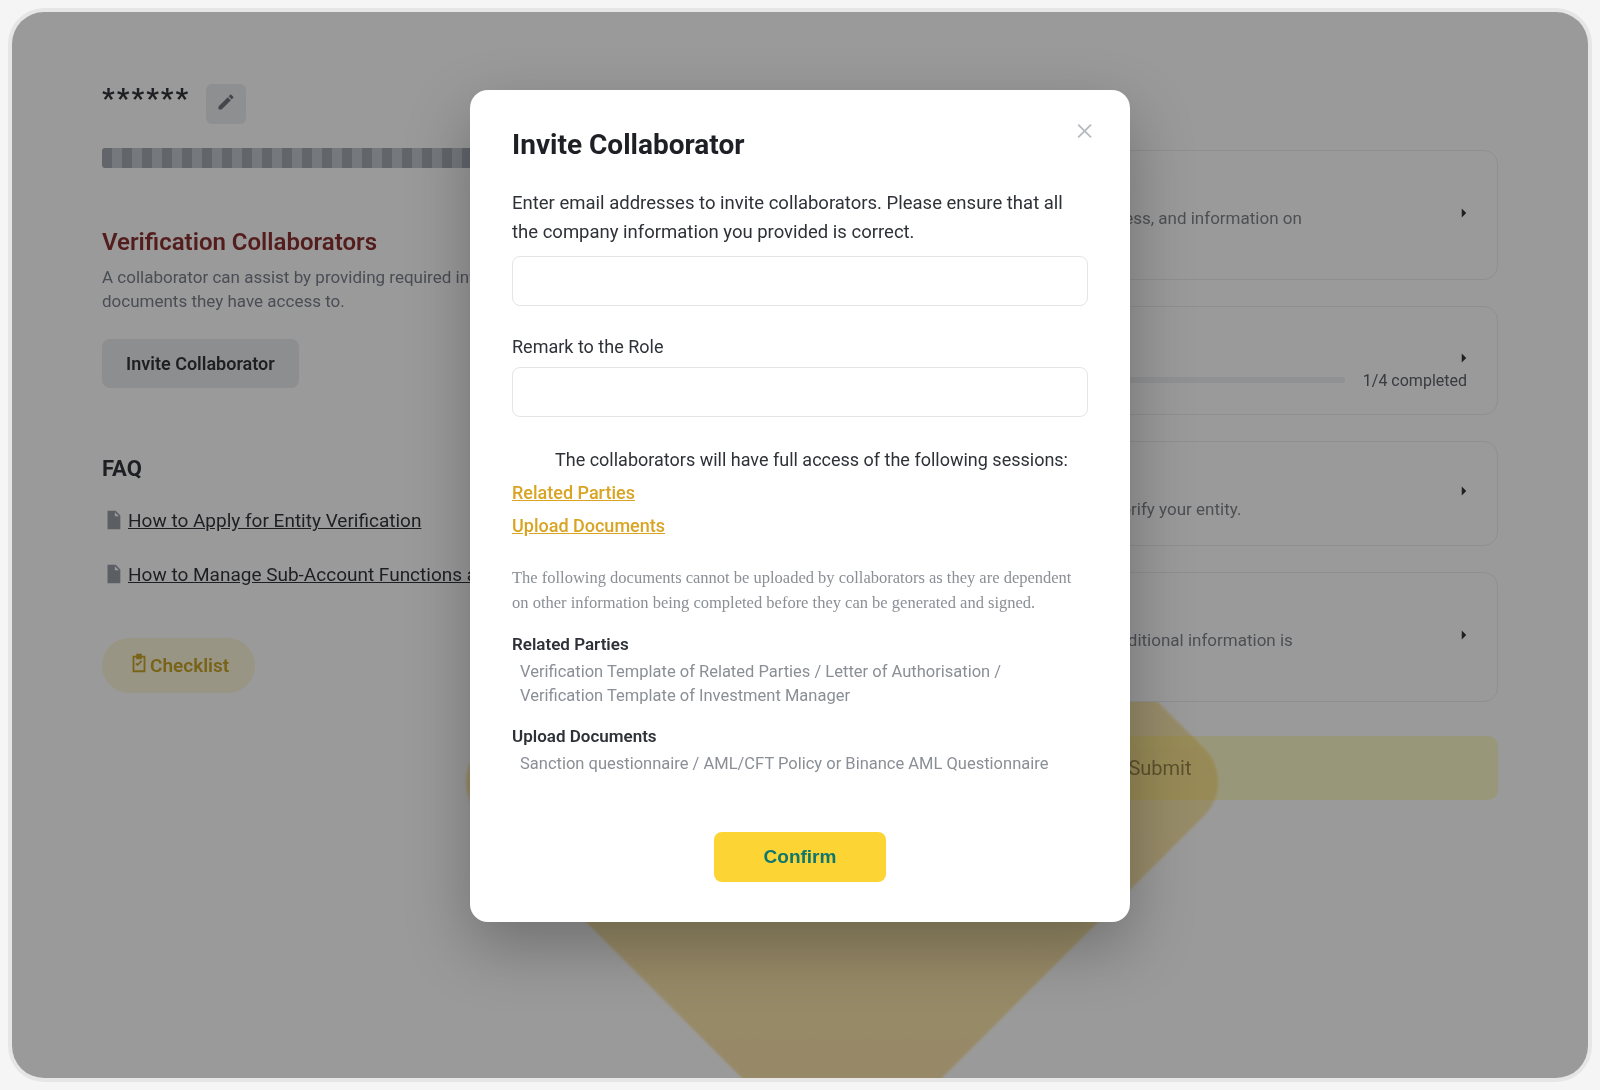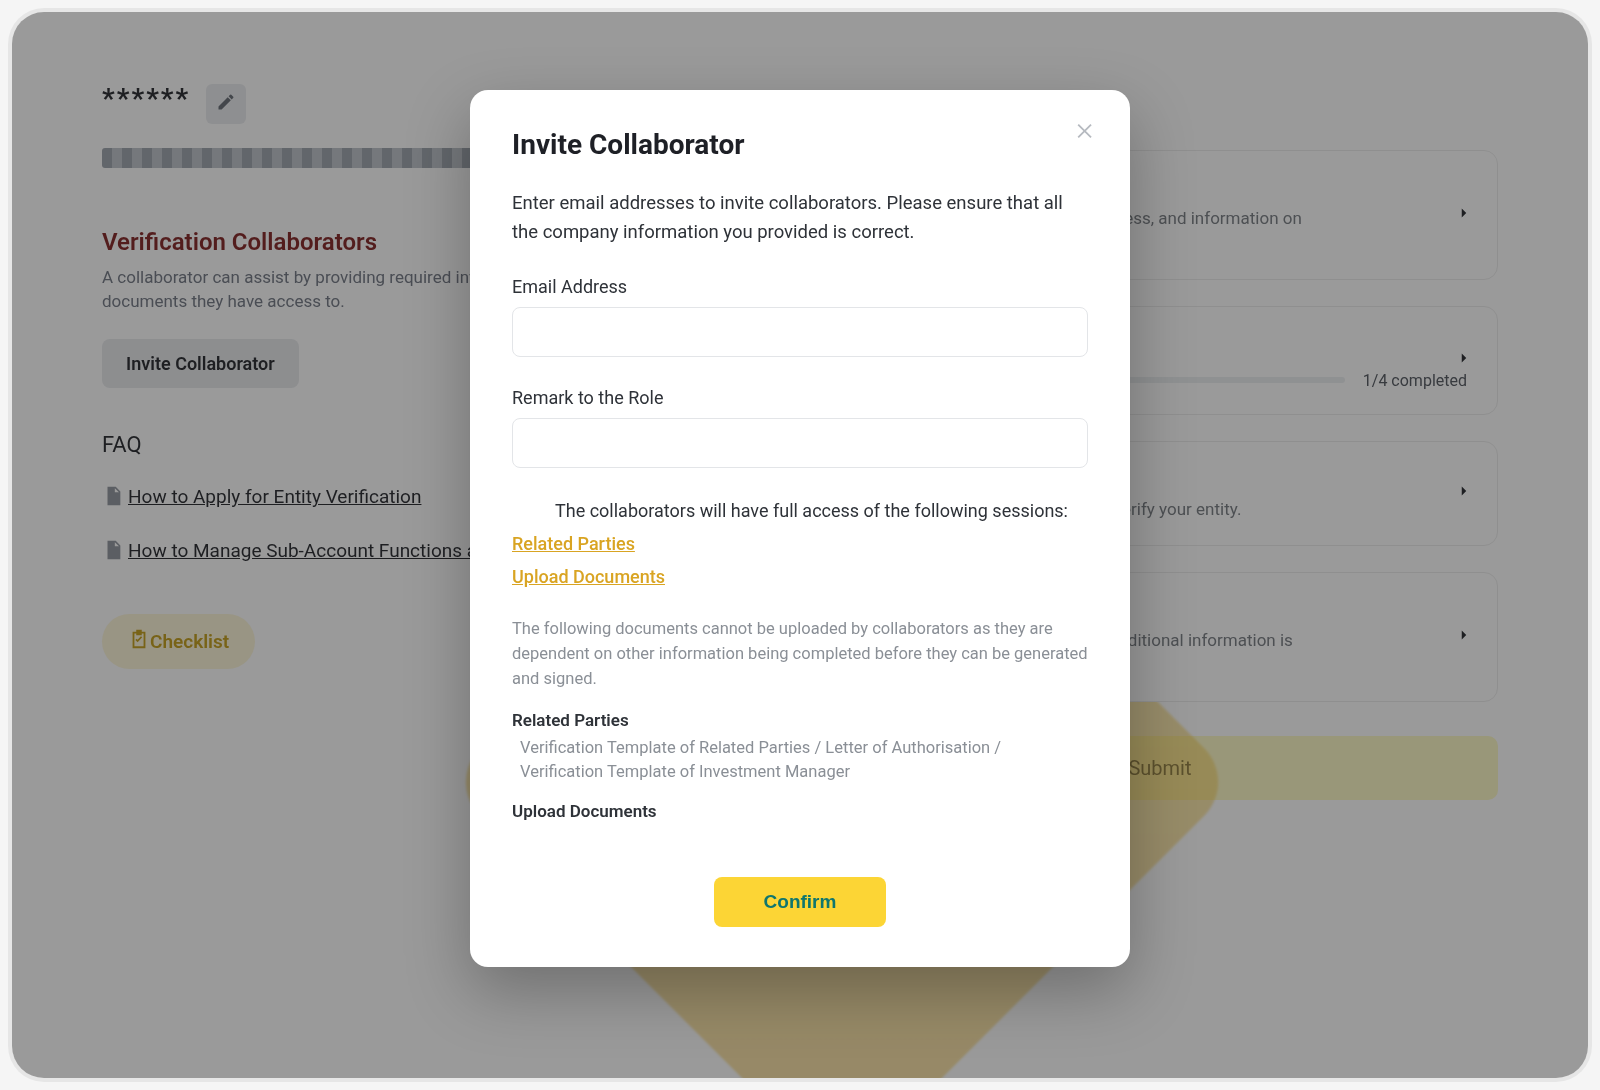--- a/index.html
+++ b/index.html
@@ -85,23 +85,23 @@
     align-items: center;
     padding: 14px 24px;
     background: #e7e9ec;
     border-radius: 8px;
     font-size: 18px;
     font-weight: 600;
     color: #1e2026;
   }
   .faq-title {
     font-size: 22px;
-    font-weight: 400;
-    color: #1e2026;
-    margin-top: 44px;
+    font-weight: 700;
+    color: #1e2026;
+    margin-top: 68px;
   }
   .faq-item {
     display: flex;
     align-items: flex-start;
     gap: 4px;
     margin-top: 26px;
   }
   .faq-item .doc-icon {
     width: 22px; height: 22px;
     flex: 0 0 22px;
@@ -280,20 +280,21 @@
     color: #d9a422;
     text-decoration: underline;
     margin-top: 12px;
     font-weight: 500;
   }
   .restrict-text {
     font-size: 16.5px;
     color: #8a8f96;
     line-height: 1.5;
     margin-top: 30px;
+    font-family: Liberation Serif, serif;
   }
   .restrict-heading {
     font-size: 17px;
     font-weight: 600;
     color: #2e3238;
     margin-top: 18px;
   }
   .restrict-line {
     font-size: 16.5px;
     color: #8a8f96;
@@ -415,32 +416,32 @@
     <div class="modal-title">Invite Collaborator</div>
     <div class="modal-close">
       <span>
         <svg viewBox="0 0 24 24">
             <path d="M18.3 5.71 12 12l6.3 6.29-1.41 1.42L10.59 13.4 4.29 19.71 2.88 18.3 9.17 12 2.88 5.71 4.29 4.29l6.3 6.3 6.3-6.3z" transform="translate(1 0)"></path>
           </svg>
       </span>
     </div>
     <div class="modal-intro">Enter email addresses to invite collaborators. Please ensure that all the company information you provided is correct.</div>
 
-    <div class="field-label">Email Address</div>
     <input class="text-input" type="text" style="">
 
     <div class="field-label">Remark to the Role</div>
     <input class="text-input" type="text" style="">
 
     <div class="access-intro">The collaborators will have full access of the following sessions:</div>
     <a class="access-link">Related Parties</a>
     <a class="access-link">Upload Documents</a>
 
     <div class="restrict-text">The following documents cannot be uploaded by collaborators as they are dependent on other information being completed before they can be generated and signed.</div>
     <div class="restrict-heading">Related Parties</div>
     <div class="restrict-line">Verification Template of Related Parties / Letter of Authorisation / Verification Template of Investment Manager</div>
     <div class="restrict-heading">Upload Documents</div>
+    <div class="restrict-line">Sanction questionnaire / AML/CFT Policy or Binance AML Questionnaire</div>
 
     <button class="confirm-btn">
       <span>Confirm</span>
     </button>
   </div>
 </div>
 
 </body></html>

